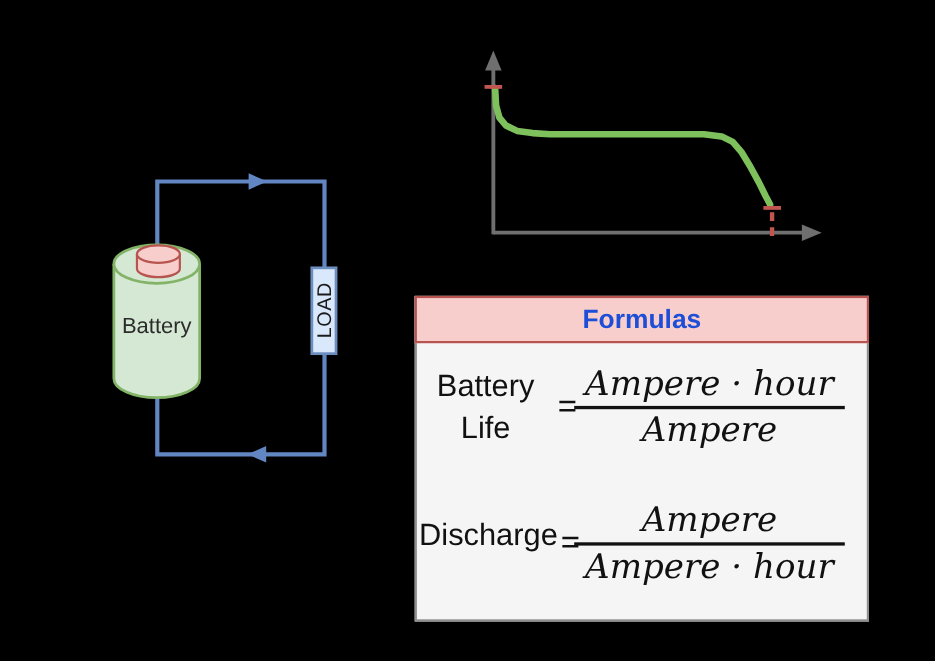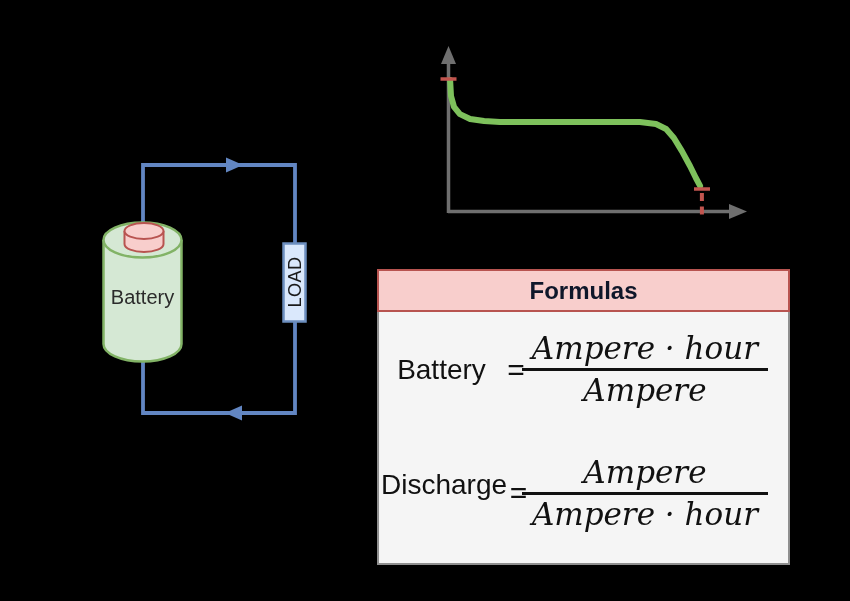--- a/index.html
+++ b/index.html
@@ -24,21 +24,21 @@
   
   #formulas {
     position:absolute; left:377px; top:269px; width:413px; height:296px;
     box-sizing:border-box; background:#F5F5F5; border:2px solid #8F8F8F;
   }
   #formulas-header {
     margin:-2px -2px 0 -2px; height:43px; box-sizing:border-box;
     background:#F8CECC; border:2px solid #B85450;
     display:flex; align-items:center; justify-content:center;
   }
-  #formulas-title { font-size:24px; font-weight:bold; color:#0f172a; }
+  #formulas-title { font-size:24px; font-weight:bold; color:#1d4ed8; }
   .frow {
     display:flex; align-items:center; padding:0 14px 0 2px;
   }
   .frow1 { margin-top:20px; }
   .frow2 { margin-top:40px; }
   .flabel {
     width:130px; text-align:center; font-size:28px; line-height:38px; color:#111;
   }
   .feq { width:30px; text-align:center; font-size:30px; color:#111; }
   .frac-wrap { flex:1; display:flex; justify-content:center; margin-right:14px;align-items:flex-end; }
@@ -91,20 +91,21 @@
   <div class="overlay-label" id="load-label">LOAD</div>
 
   <div id="formulas">
     <div id="formulas-header">
       <span id="formulas-title">Formulas</span>
     </div>
 
     <div class="frow frow1">
       <div class="flabel">
         <div>Battery</div>
+        <div>Life</div>
       </div>
       <div class="feq">=</div>
       <div class="frac-wrap">
         <div class="fraction">
           <div class="num">Ampere · hour</div>
           <div class="bar"></div>
           <div class="den">Ampere</div>
         </div>
       </div>
     </div>

